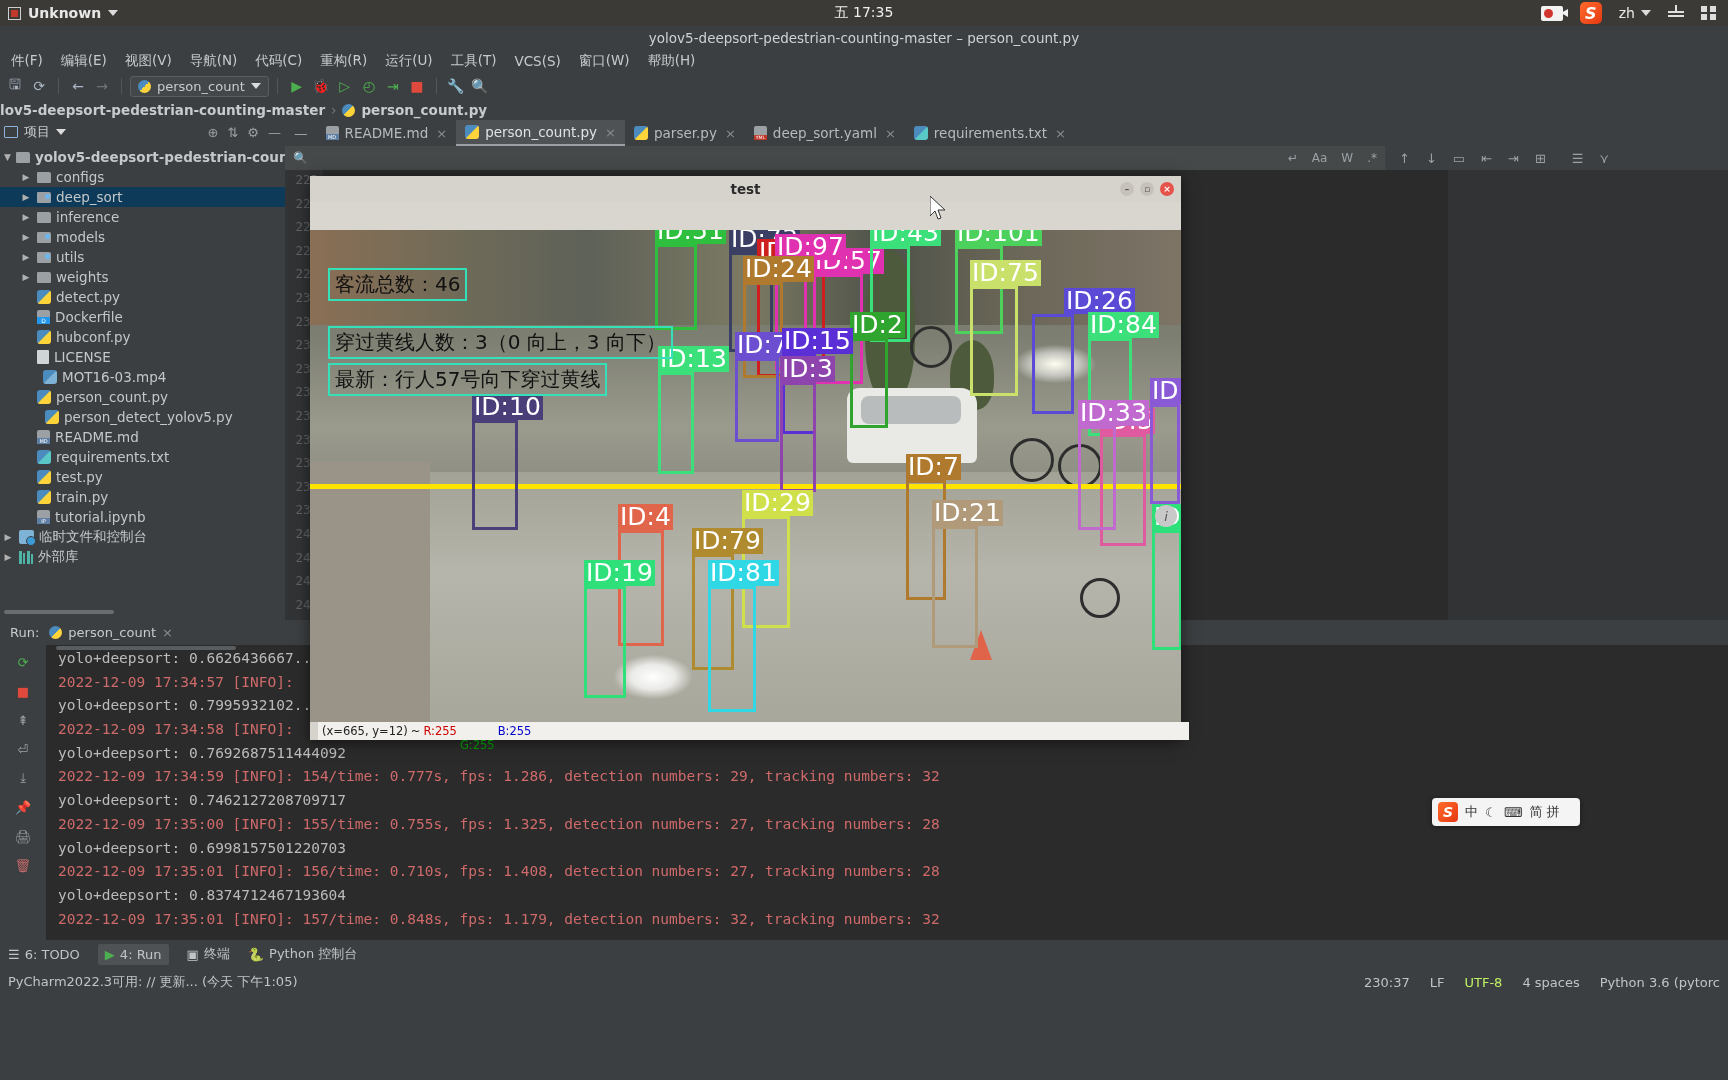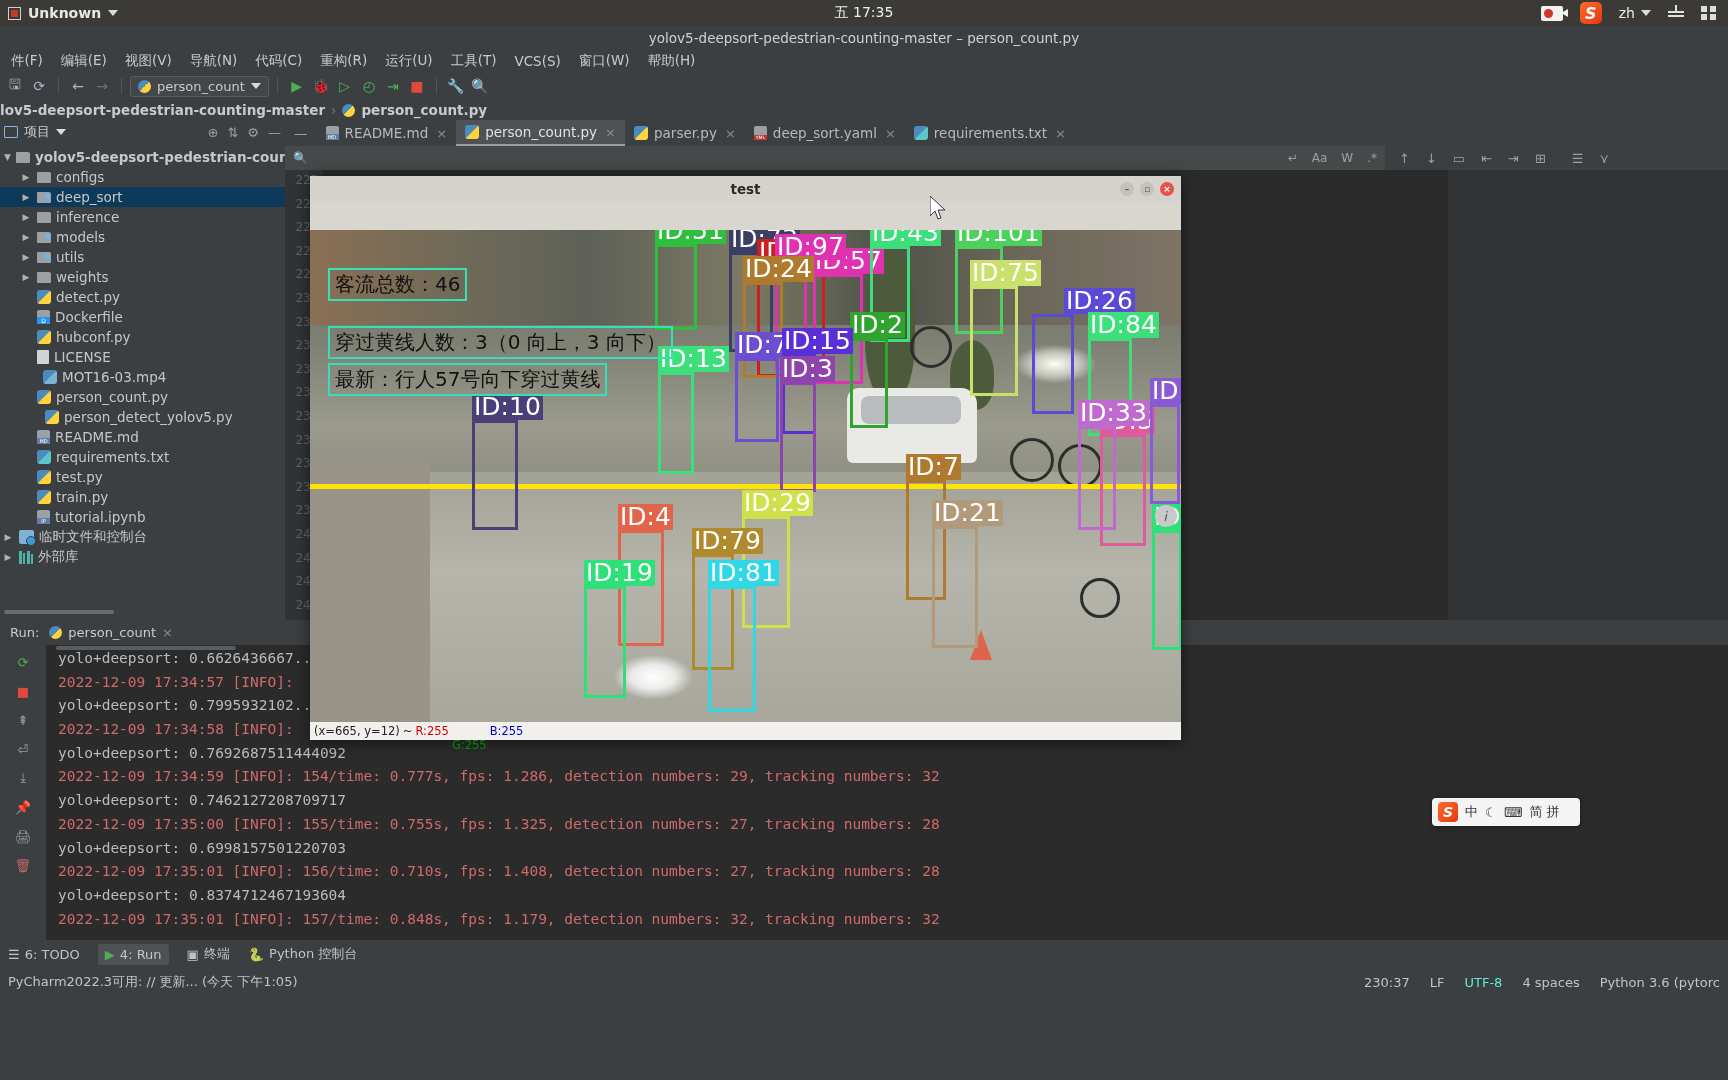--- a/index.html
+++ b/index.html
@@ -152,21 +152,21 @@
 
   
   .cvwin{position:absolute;top:176px;left:310px;width:871px;height:564px;background:#d6d3cc;
          box-shadow:0 2px 14px rgba(0,0,0,.55);}
   .cv-title{height:26px;background:#d6d3cc;display:flex;align-items:center;justify-content:center;
             position:relative;font-size:13.5px;font-weight:bold;color:#2b2b2b;}
   .cv-btns{position:absolute;right:7px;top:6px;display:flex;gap:6px;}
   .cv-btn{width:14px;height:14px;border-radius:50%;background:#c6c2bb;display:flex;align-items:center;justify-content:center;font-size:9px;color:#555;}
   .cv-btn.close{background:#e5534b;color:#fff;}
   .cv-canvas{position:absolute;top:26px;left:0;width:871px;height:520px;background:#d9d6cf;overflow:hidden;}
-  .cv-status{position:absolute;bottom:0;left:0;width:871px;height:18px;background:#f2f0ec;
+  .cv-status{position:absolute;bottom:0;left:8px;width:871px;height:18px;background:#f2f0ec;
              font-size:11.5px;color:#222;display:flex;align-items:center;padding-left:4px;gap:3px;
              font-family:"DejaVu Sans","Liberation Sans",sans-serif;}
   .cv-status .r{color:#cc0000;} .cv-status .g{color:#008800;margin-top:27px;} .cv-status .b{color:#0000cc;}
 
   
   .scene{position:absolute;top:28px;left:0;width:871px;height:492px;
     background:
       linear-gradient(180deg,#6b6e63 0%,#7d7f72 22%,#9a9b8d 40%,#8d8e82 52%,#a9a89c 70%,#b9b8ae 100%);
     overflow:hidden;}
   .scene .topstrip{position:absolute;top:0;left:0;width:871px;height:95px;
@@ -196,21 +196,21 @@
   .cursor svg{position:absolute;left:0;top:0;}
 
   
   .bottombar{position:absolute;top:940px;left:0;width:1728px;height:28px;background:#3c3f41;
      display:flex;align-items:center;gap:18px;padding-left:8px;font-size:13px;color:#c0c4c6;}
   .bt{display:flex;align-items:center;gap:5px;}
   .bt.active{background:#4e5254;padding:3px 7px;border-radius:2px;}
   .statusbar{position:absolute;top:968px;left:0;width:1728px;height:28px;background:#3c3f41;
      display:flex;align-items:center;font-size:13px;color:#c0c4c6;padding:0 8px;}
   .sb-right{margin-left:auto;display:flex;align-items:center;gap:20px;}
-  .sb-right .dim{color:#5eead4;}
+  .sb-right .dim{color:#bef264;}
 
   
   .sogou{position:absolute;left:1432px;top:798px;width:148px;height:28px;background:#f4f4f4;border-radius:4px;
      display:flex;align-items:center;gap:7px;padding:0 6px;font-size:13px;color:#333;box-shadow:0 1px 5px rgba(0,0,0,.4);}
   .sogou-logo{width:20px;height:20px;background:linear-gradient(135deg,#ff6b2b,#e53812);border-radius:4px;color:#fff;
      display:flex;align-items:center;justify-content:center;font-weight:bold;font-style:italic;font-size:14px;}
   .info-dot{position:absolute;left:1155px;top:505px;width:22px;height:22px;border-radius:50%;background:#c9c9c9;
      color:#555;display:flex;align-items:center;justify-content:center;font-size:13px;font-style:italic;}
 </style>
 </head>

